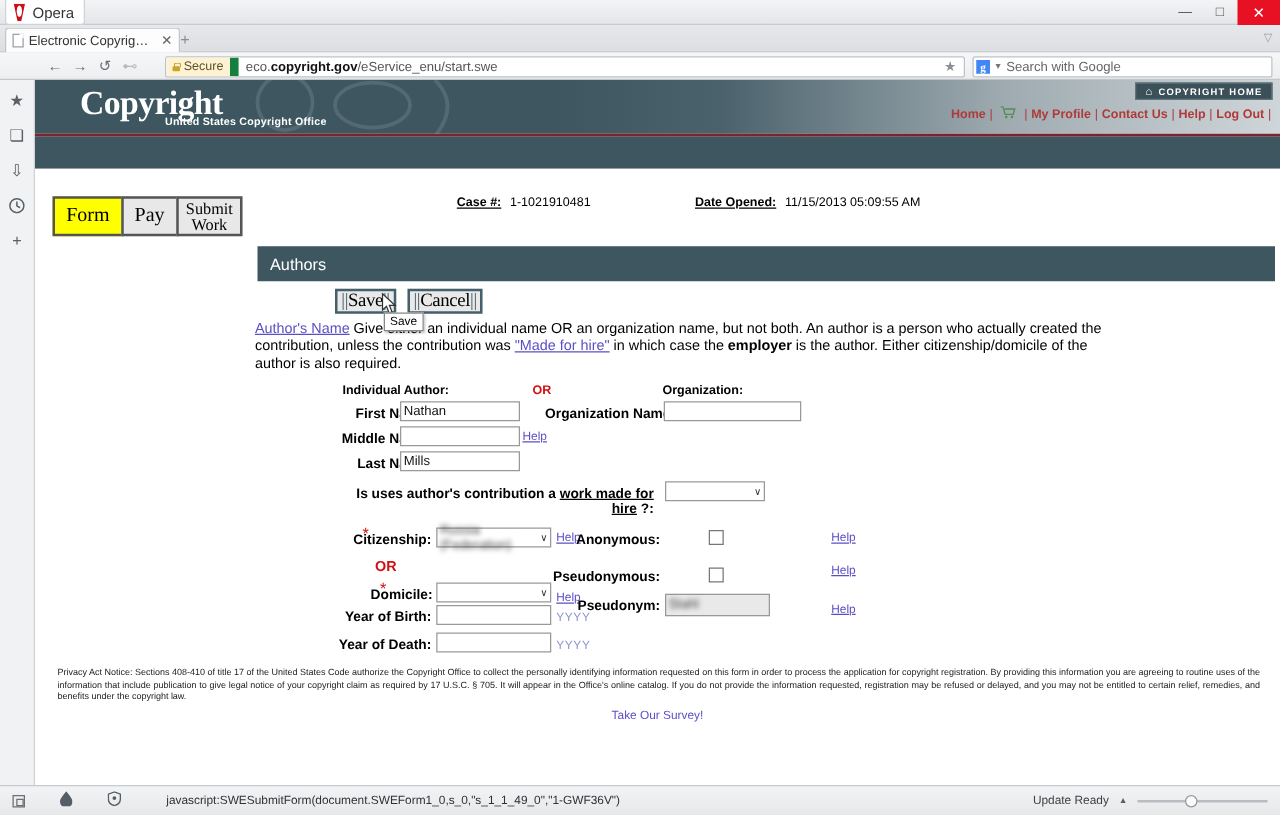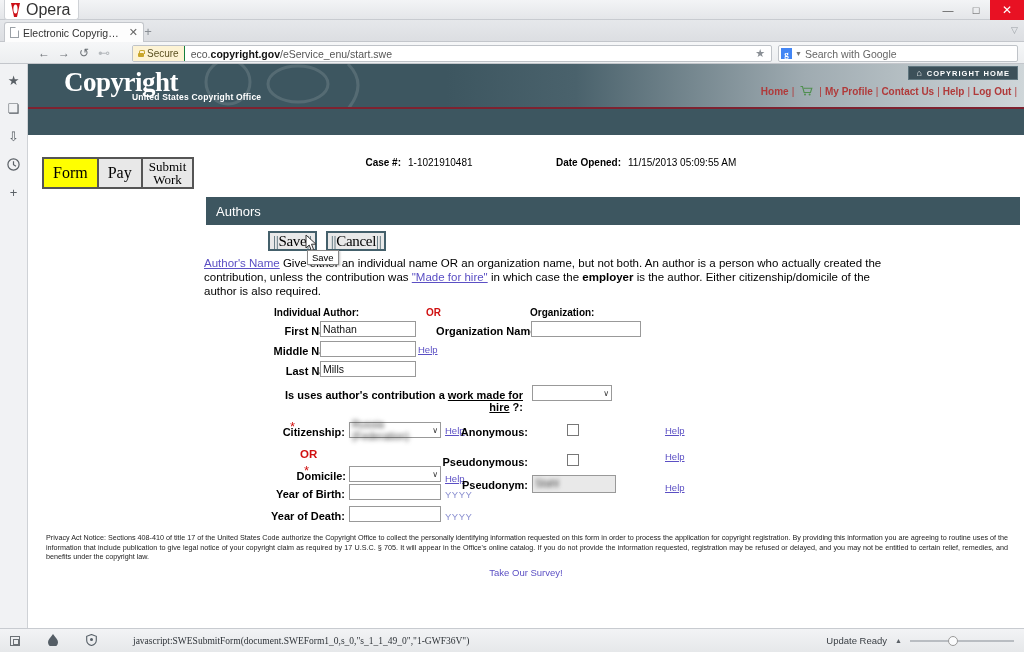--- a/index.html
+++ b/index.html
@@ -20,21 +20,21 @@
     position:absolute; top:0; left:0; width:1024px; height:20px;
     background:linear-gradient(#f3f4f6,#e4e6e9);
     border-bottom:1px solid #c8cbd0;
   }
   .opera-badge {
     position:absolute; left:4px; top:0px; height:20px;
     background:#fff; border:1px solid #cfd2d6; border-top:none;
     border-radius:0 0 3px 3px;
     padding:0 8px 0 4px;
     display:flex; align-items:center; gap:4px;
-    font-size:16px; color:#333;
+    font-size:12px; color:#333;
   }
   .opera-o {
     width:13px; height:14px; position:relative; display:inline-block;
   }
   .opera-o svg { display:block; }
   .winbtns { position:absolute; right:0; top:0; height:20px; display:flex; }
   .winbtn {
     width:28px; height:20px; display:flex; align-items:center; justify-content:center;
     font-size:11px; color:#555;
   }
@@ -77,21 +77,21 @@
     display:flex; align-items:center;
   }
   .navicon { width:20px; text-align:center; color:#6b7075; font-size:12px; flex:none; }
   .navicon.dim { color:#b6babe; }
   .urlbox {
     position:absolute; left:132px; top:3px; width:640px; height:17px;
     background:#fff; border:1px solid #bfc3c8; border-radius:2px;
     display:flex; align-items:center; font-size:10.5px;
   }
   .secure-chip {
-    background:#fdf3d4; border-right:1px solid #15803d;
+    background:#fdf3d4; border-right:7px solid #15803d;
     height:15px; display:flex; align-items:center; gap:3px;
     padding:0 5px; color:#5c5223; font-size:10px; border-radius:1px 0 0 1px;
   }
   .lock { width:6px; height:7px; position:relative; display:inline-block; }
   .lock:before{
     content:""; position:absolute; left:0; bottom:0; width:6px; height:4px;
     background:#c8a52a; border-radius:1px;
   }
   .lock:after{
     content:""; position:absolute; left:1.3px; top:0; width:3.4px; height:3.4px;
@@ -181,21 +181,21 @@
     font-size:16px; display:flex; align-items:center; justify-content:center;
     padding:0 9px; margin-right:-2px; text-align:center;
   }
   .steptab.active { background:#ffff00; font-weight:normal; }
   .steptab.twoline { font-size:13px; line-height:13px; flex-direction:column; padding:2px 6px; }
 
   
   .caseinfo { position:absolute; left:250px; top:22px; width:740px; font-size:10px; }
   .ci-row { display:flex; margin-bottom:3px; }
   .ci-col { display:flex; }
-  .ci-label { font-weight:bold; text-align:left; }
+  .ci-label { font-weight:bold; text-align:left;text-decoration:underline; }
   .ci-val { margin-left:7px; }
 
   
   .section-head {
     position:absolute; left:178px; top:62px; width:814px; height:28px;
     background:#3d5660; color:#fff;
     display:flex; align-items:center; padding-left:10px;
     font-size:13px;
   }
 
@@ -266,21 +266,21 @@
     font-size:9.5px; color:#5b4fc4;
   }
 
   
   .statusbar {
     position:absolute; left:0; bottom:0; width:1024px; height:24px;
     background:linear-gradient(#f2f3f5,#e6e8ea);
     border-top:1px solid #c8cbd0;
     display:flex; align-items:center; font-size:9.5px; color:#3a3f44;
   }
-  .sb-left { display:flex; align-items:center; gap:28px; padding-left:10px;font-family:Liberation Serif, serif; }
+  .sb-left { display:flex; align-items:center; gap:28px; padding-left:10px; }
   .sb-sq { width:10px; height:10px; border:1px solid #6b7075; position:relative; }
   .sb-sq:after{ content:""; position:absolute; left:2px; top:2px; width:4px; height:4px; border:1px solid #6b7075;}
   .sb-url { margin-left:8px; color:#2d3237; }
   .sb-right { position:absolute; right:10px; display:flex; align-items:center; gap:8px; }
   .slider { width:104px; height:12px; position:relative; }
   .slider .track { position:absolute; left:0; top:5px; width:104px; height:2px; background:#b9bdc2; }
   .slider .knob {
     position:absolute; left:38px; top:1px; width:10px; height:10px; border-radius:50%;
     background:#fafbfc; border:1px solid #999;
   }

